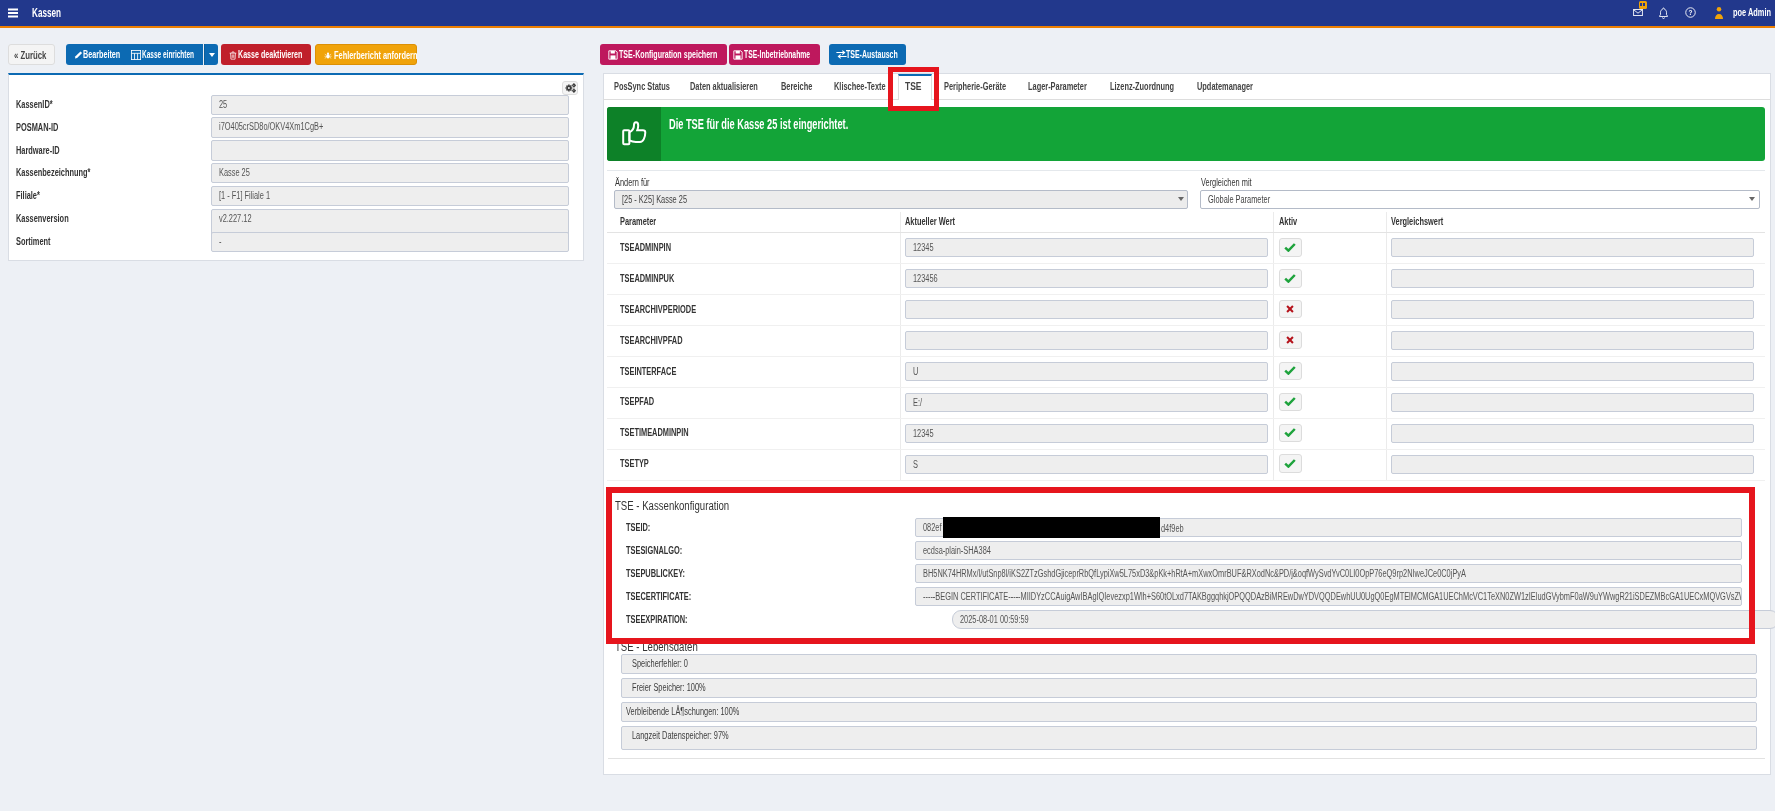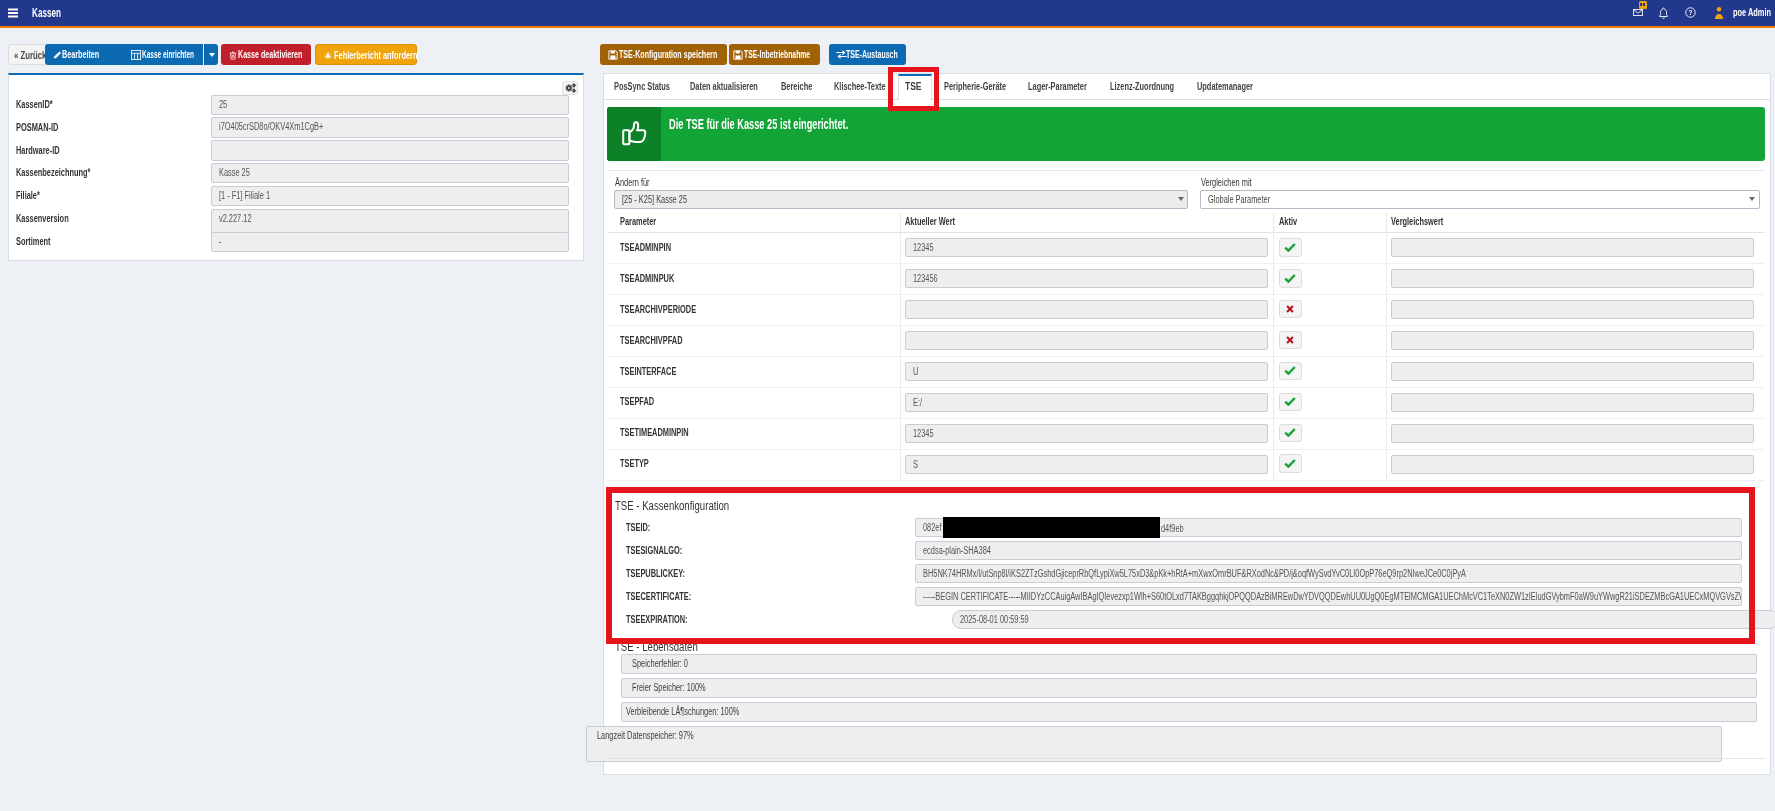--- a/index.html
+++ b/index.html
@@ -5,21 +5,21 @@
   * { margin:0; padding:0; box-sizing:border-box; }
   html,body { width:1775px; height:811px; overflow:hidden; }
   body { background:#edf0f5; font-family:"Liberation Sans", sans-serif; position:relative; }
   .abs { position:absolute; }
   #nav { position:absolute; left:0; top:0; width:1775px; height:28px; background:#22388c; border-bottom:2px solid #ee7f01; }
   .btn { position:absolute; top:44px; height:21px; border-radius:3px; font-size:10px; font-weight:bold; color:#fff; }
   .btn > svg { position:absolute; left:8px; top:5.5px; }
   .btn .t { position:absolute; left:17px; top:0; height:21px; line-height:21px; white-space:nowrap; transform-origin:0 50%; transform:scaleX(0.72); }
   .b-def { background:#f4f4f4; border:1px solid #ddd; color:#444; }
   .b-pri { background:#0c6ab3; }
-  .b-lblu { background:#a16207;text-align:center; }
+  .b-lblu { background:#be185d;text-align:center; }
   .b-dblu { background:#0c6ab3; }
   .b-red { background:#c01f2b; }
   .b-org { background:#f0a30a; }
   .card { position:absolute; background:#fff; border:1px solid #d9dde4; }
   .lbl { position:absolute; font-size:10px; font-weight:bold; color:#333; white-space:nowrap; line-height:12px; transform:scaleX(0.74); transform-origin:0 50%; }
   .txt { position:absolute; font-size:10px; color:#333; white-space:nowrap; line-height:12px; transform:scaleX(0.74); transform-origin:0 50%; }
   .inp { position:absolute; height:19px; background:#eee; border:1px solid #c6ccd8; border-radius:2px; font-size:10px; color:#555; line-height:17px; padding:0 7px; white-space:nowrap; overflow:hidden; }
   .inp .v { display:inline-block; transform:scaleX(0.74); transform-origin:0 50%; }
   .hline { position:absolute; height:1px; background:#f0f0f0; }
   .vline { position:absolute; width:1px; background:#ebebeb; }
@@ -53,21 +53,21 @@
     </svg>
 <svg class="abs" style="left:1714px;top:6px" width="10" height="13" viewBox="0 0 20 26">
       <circle cx="10" cy="6.5" r="4.5" fill="#f0a30a"></circle>
       <path d="M2 26c0-6 3-10 8-10s8 4 8 10z" fill="#f0a30a"></path>
     </svg>
 <div class="abs" style="left:1733px;top:7px;color:#fff;font-size:10px;font-weight:bold;white-space:nowrap;transform:scaleX(0.74);transform-origin:0 50%;">poe Admin</div>
 </div>
 <div class="btn b-def" style="left:8px;width:47px;">
     <span class="t" style="left:5px;font-size:10.5px;transform:scaleX(0.74);">« Zurück</span>
   </div>
-<div class="btn b-pri" style="left:45px;width:84px;">
+<div class="btn b-pri" style="left:66px;width:84px;">
     <svg width="9" height="10" viewBox="0 0 12 12">
       <path d="M8.6 1.2l2.2 2.2-6.6 6.6-2.9.7.7-2.9z" fill="#fff"></path>
     </svg>
     <span class="t">Bearbeiten</span>
   </div>
 <div class="btn b-pri" style="left:123px;width:80px;border-radius:3px 0 0 3px;">
     <svg width="10" height="10" viewBox="0 0 12 12">
       <rect x="0.5" y="0.5" width="11" height="11" fill="none" stroke="#fff"></rect>
       <path d="M0.5 4h11M4.2 4v7.5M7.9 4v7.5" stroke="#fff"></path>
     </svg>
@@ -260,16 +260,16 @@
 <div class="lbl" style="left:626px;top:590.6px;">TSECERTIFICATE:</div>
 <div class="inp" style="left:914.7px;top:587.1px;width:827px;"><span class="v">-----BEGIN CERTIFICATE-----MIIDYzCCAuigAwIBAgIQIevezxp1Wlh+S60tOLxd7TAKBggqhkjOPQQDAzBiMREwDwYDVQQDEwhUU0UgQ0EgMTElMCMGA1UEChMcVC1TeXN0ZW1zIEludGVybmF0aW9uYWwgR21iSDEZMBcGA1UECxMQVGVsZWtvbSBTZWN1cml0eTELMAkGA1UEBhMCREUw</span></div>
 <div class="lbl" style="left:626px;top:613.5px;">TSEEXPIRATION:</div>
 <div class="inp" style="left:952px;top:610.0px;width:827px;border-radius:9px;"><span class="v">2025-08-01 00:59:59</span></div>
 <div class="abs" style="left:943px;top:517px;width:217px;height:21px;background:#000;"></div>
 <div class="abs" style="left:1161px;top:522.5px;font-size:10px;color:#555;transform:scaleX(0.74);transform-origin:0 50%;">d4f9eb</div>
 <div class="abs" style="left:615px;top:640px;font-size:12px;color:#333;white-space:nowrap;transform:scaleX(0.80);transform-origin:0 50%;">TSE - Lebensdaten</div>
 <div class="inp" style="left:621px;top:653.6px;width:1136px;height:20px;line-height:18px;color:#3c3c3c;padding:0 10px;"><span class="v">Speicherfehler: 0</span></div>
 <div class="inp" style="left:621px;top:677.7px;width:1136px;height:20px;line-height:18px;color:#3c3c3c;padding:0 10px;"><span class="v">Freier Speicher: 100%</span></div>
 <div class="inp" style="left:621px;top:701.8px;width:1136px;height:20px;line-height:18px;color:#3c3c3c;padding:0 4px;"><span class="v">Verbleibende LÅ¶schungen: 100%</span></div>
-<div class="inp" style="left:586px;top:725.8px;width:1136px;height:36px;line-height:18px;color:#3c3c3c;padding:0 10px;"><span class="v">Langzeit Datenspeicher: 97%</span></div>
+<div class="inp" style="left:621px;top:725.8px;width:1136px;height:24px;line-height:18px;color:#3c3c3c;padding:0 10px;"><span class="v">Langzeit Datenspeicher: 97%</span></div>
 <div class="abs" style="left:608px;top:758px;width:1157px;height:1px;background:#e2e2e2;"></div>
 <div class="annot" style="left:888px;top:67px;width:51px;height:44px;"></div>
 <div class="annot" style="left:606px;top:487px;width:1149px;height:157px;border-width:6px;"></div>
 
 </body></html>

